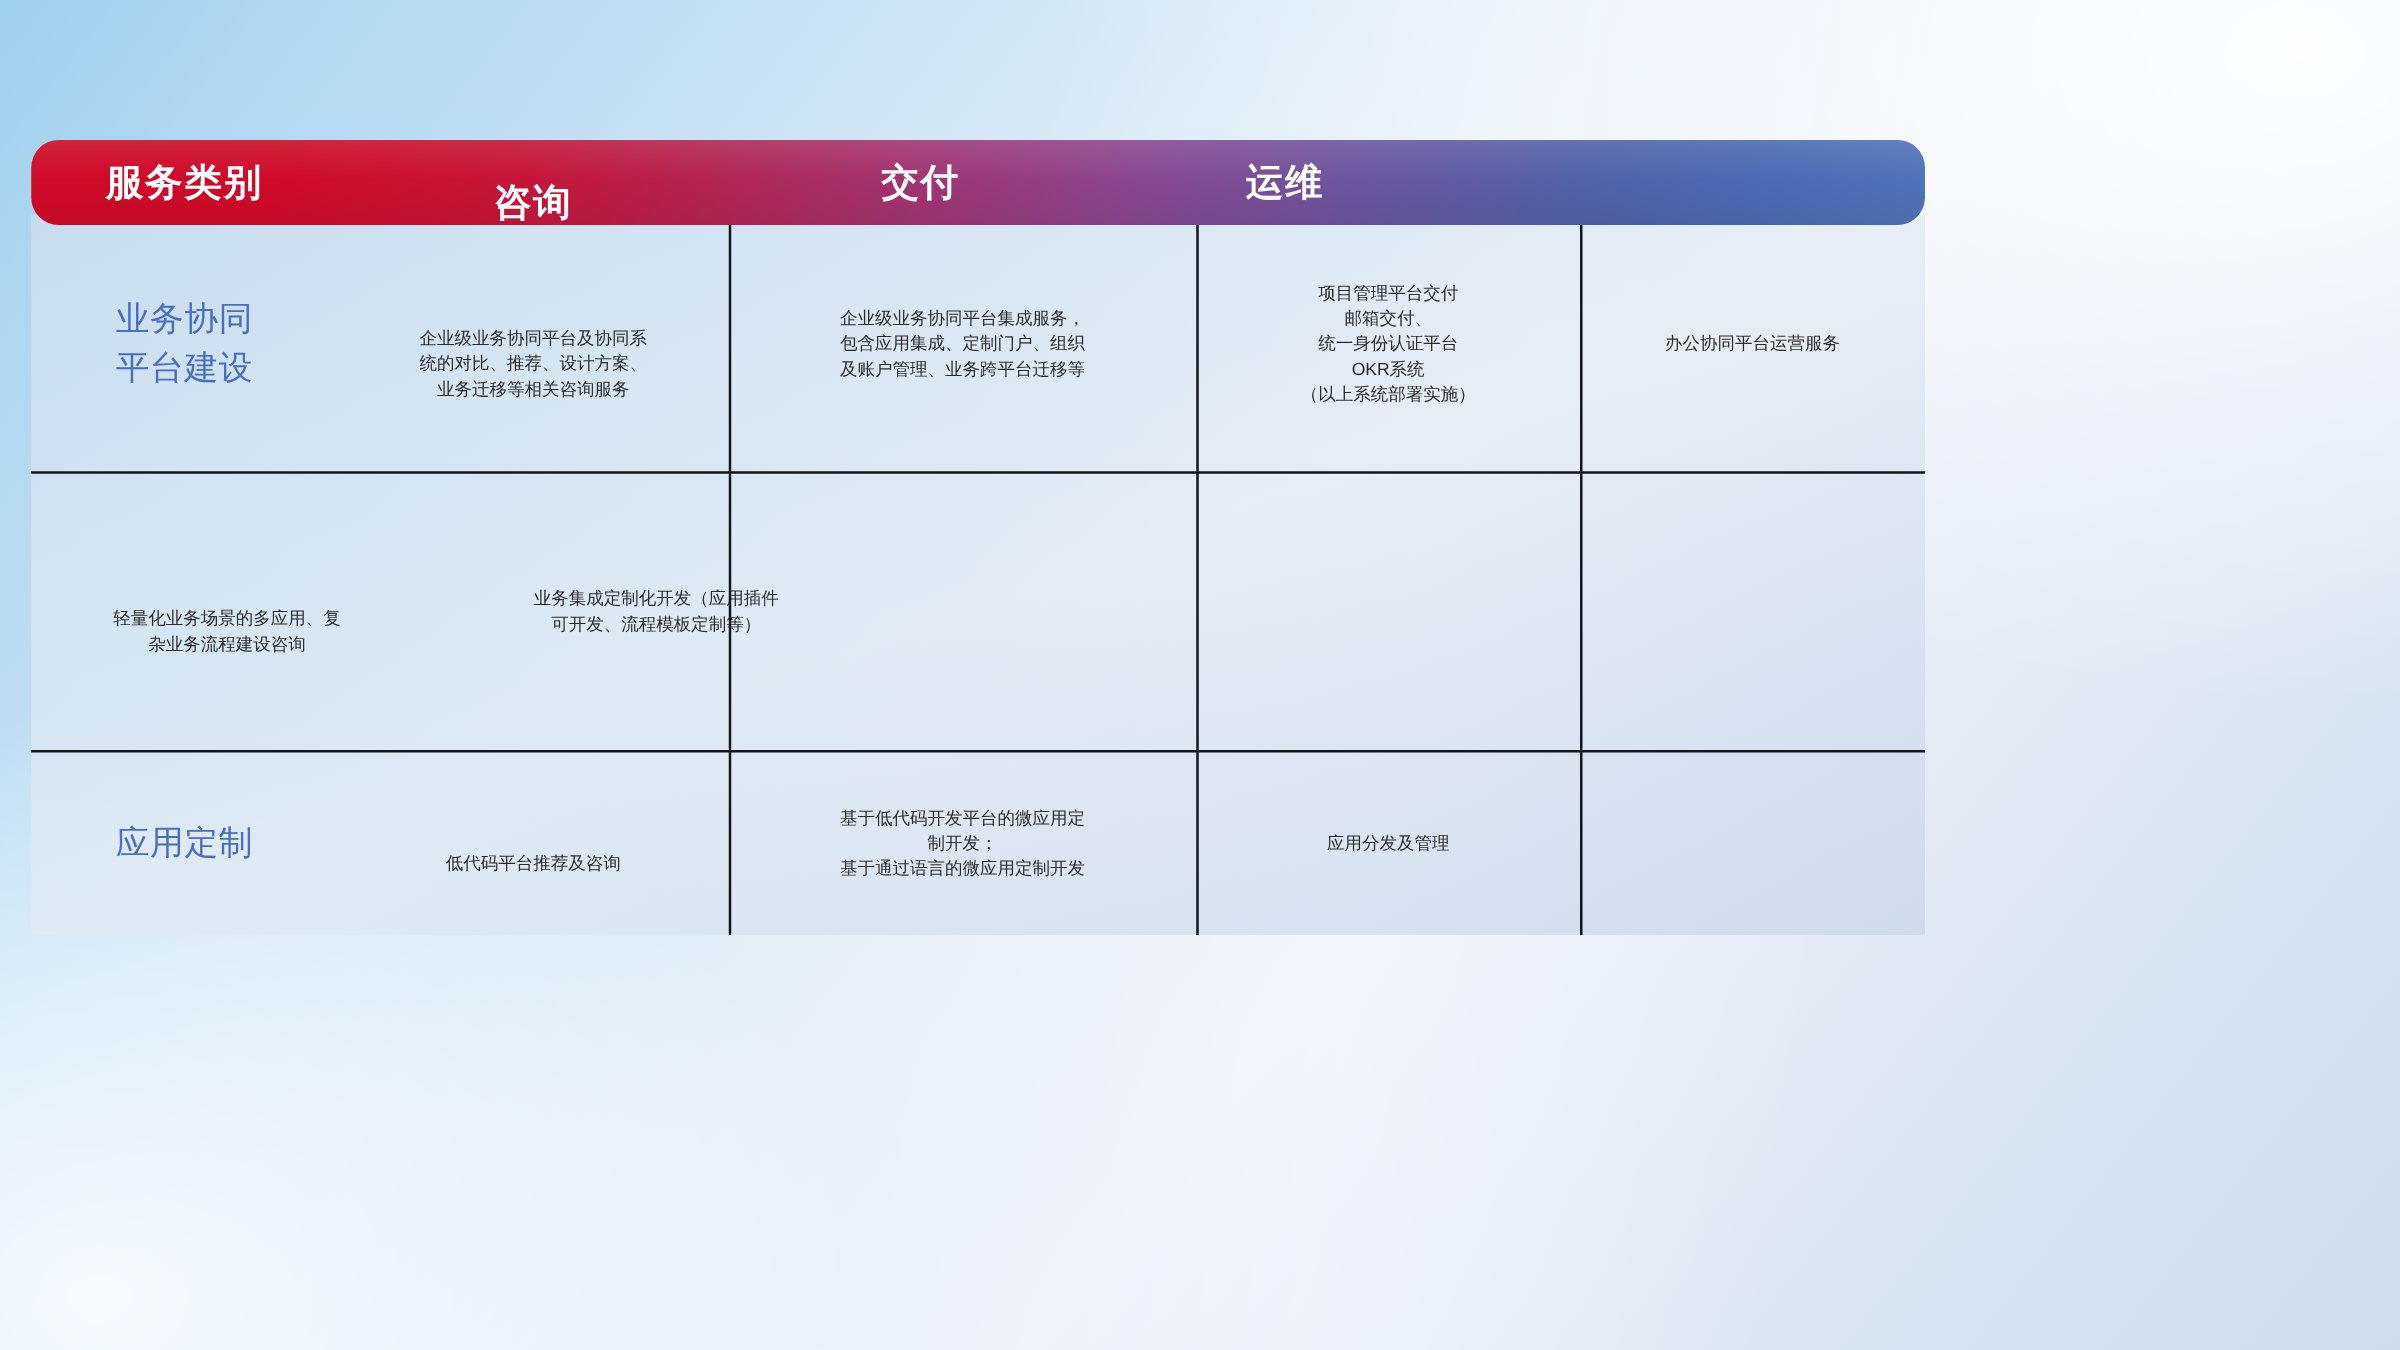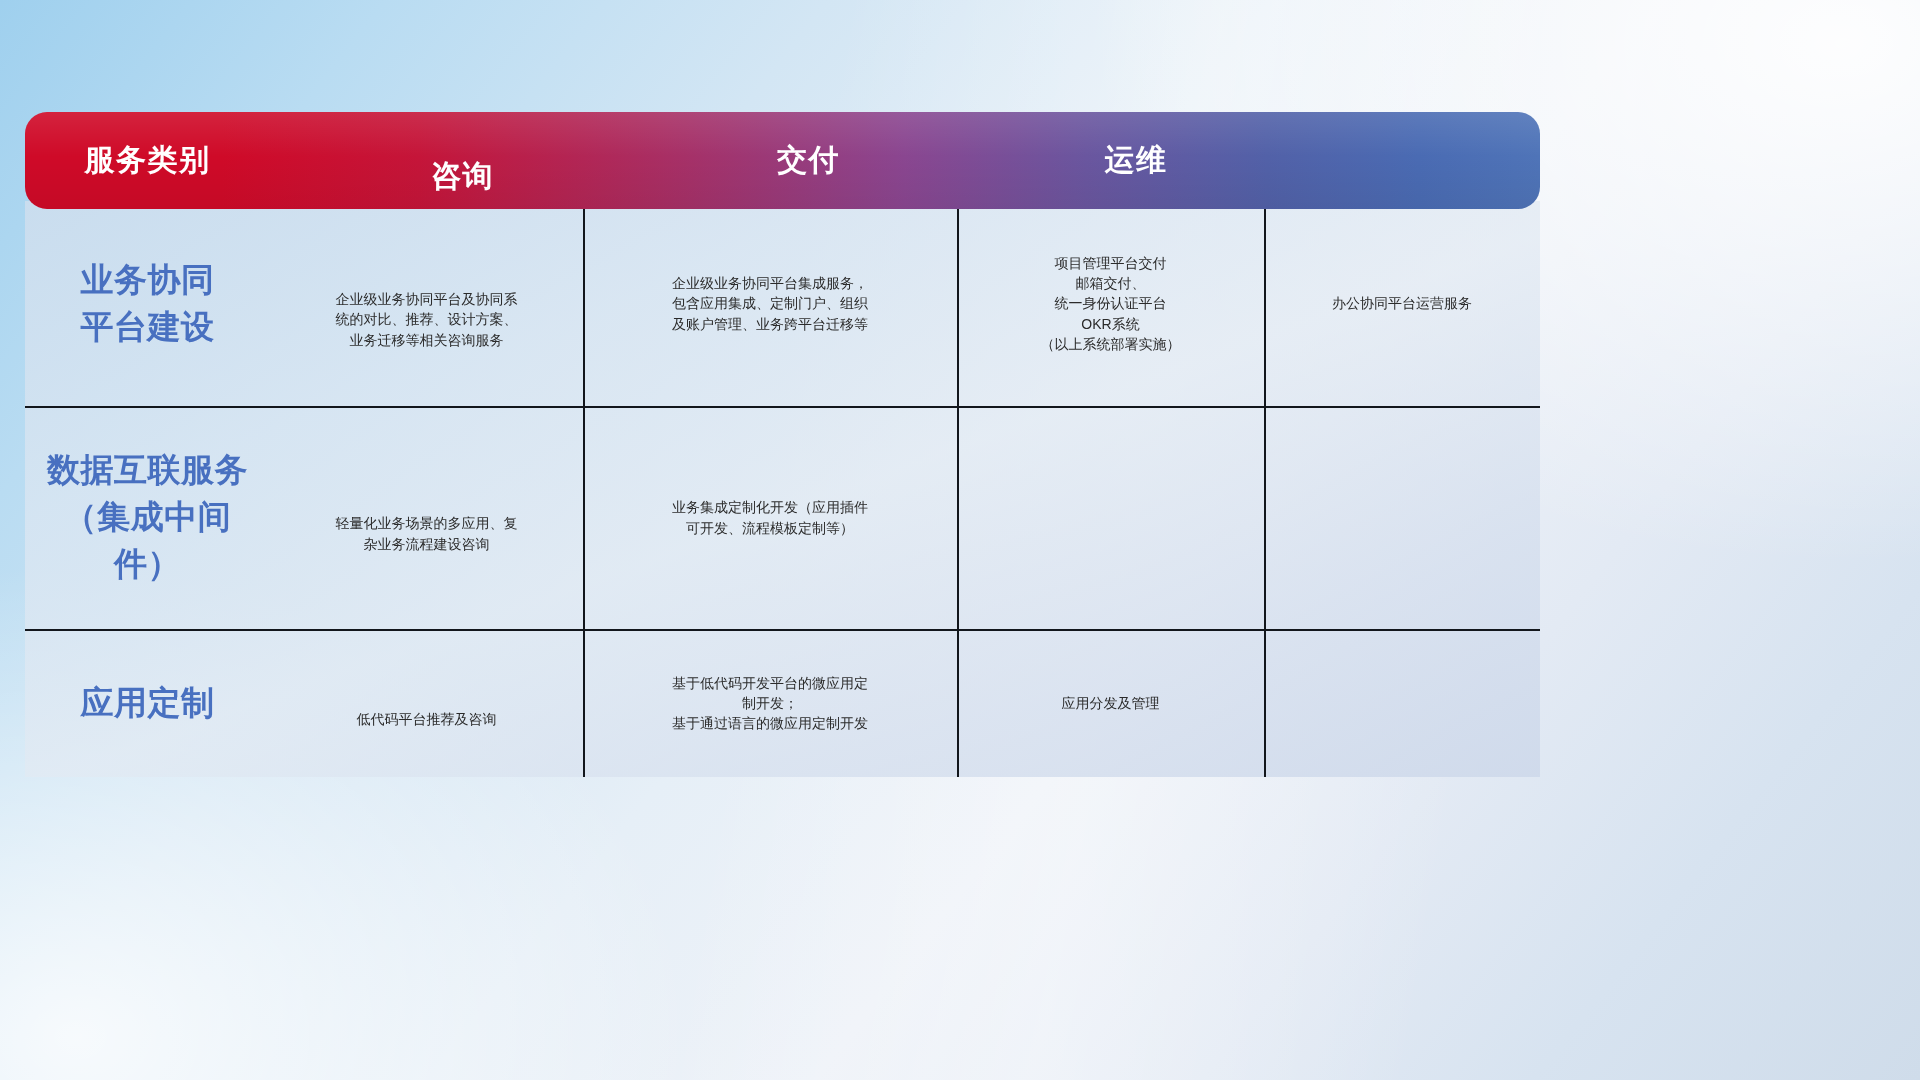--- a/index.html
+++ b/index.html
@@ -51,37 +51,36 @@
     position: absolute;
     left: 25px;
     top: 112px;
     width: 1515px;
     height: 665px;
   }
 
   
   .table-header {
     position: relative;
-    height: 97px;
+    height: 68px;
     border-radius: 22px;
     background: linear-gradient(90deg,
         #cf0a28 0%,
         #cf0a28 13%,
         #c51539 26%,
         #a92e63 42%,
         #8a4690 58%,
         #6a569f 70%,
         #5261a8 82%,
         #4a6bb3 92%,
         #4f74b8 100%);
     display: flex;
     align-items: center;
     overflow: hidden;
     z-index: 3;
-    gap: 36px;
   }
   .table-header::after{
     content:"";
     position:absolute;
     inset:0;
     background:linear-gradient(180deg, rgba(255,255,255,0.10) 0%, rgba(255,255,255,0.0) 46%, rgba(0,0,0,0.05) 100%);
     pointer-events:none;
   }
   .th {
     color: #ffffff;
@@ -122,22 +121,22 @@
     position: relative;
     display: flex;
     align-items: center;
     justify-content: center;
     text-align: center;
     padding: 6px 12px;
   }
 
   .cell-label {
     color: #4870c0;
-    font-size: 33px;
-    font-weight: bold;
+    font-size: 27px;
+    font-weight: normal;
     line-height: 1.42;
     letter-spacing: 0.5px;
   }
   .cell-text {
     color: #2b2b2b;
     font-size: 14px;
     line-height: 1.45;
     font-weight: normal;
   }
 
@@ -218,24 +217,20 @@
 统一身份认证平台
 OKR系统
 （以上系统部署实施）</span>
         </div>
         <div class="cell c4">
           <span class="cell-text multi">办公协同平台运营服务</span>
         </div>
       </div>
 
       <div class="row r2">
-        <div class="cell c0">
-          <span class="cell-label multi">数据互联服务
-（集成中间件）</span>
-        </div>
         <div class="cell c1">
           <span class="cell-text multi">轻量化业务场景的多应用、复
 杂业务流程建设咨询</span>
         </div>
         <div class="cell c2">
           <span class="cell-text multi">业务集成定制化开发（应用插件
 可开发、流程模板定制等）</span>
         </div>
         <div class="cell c3">
           <span class="cell-text multi"></span>

